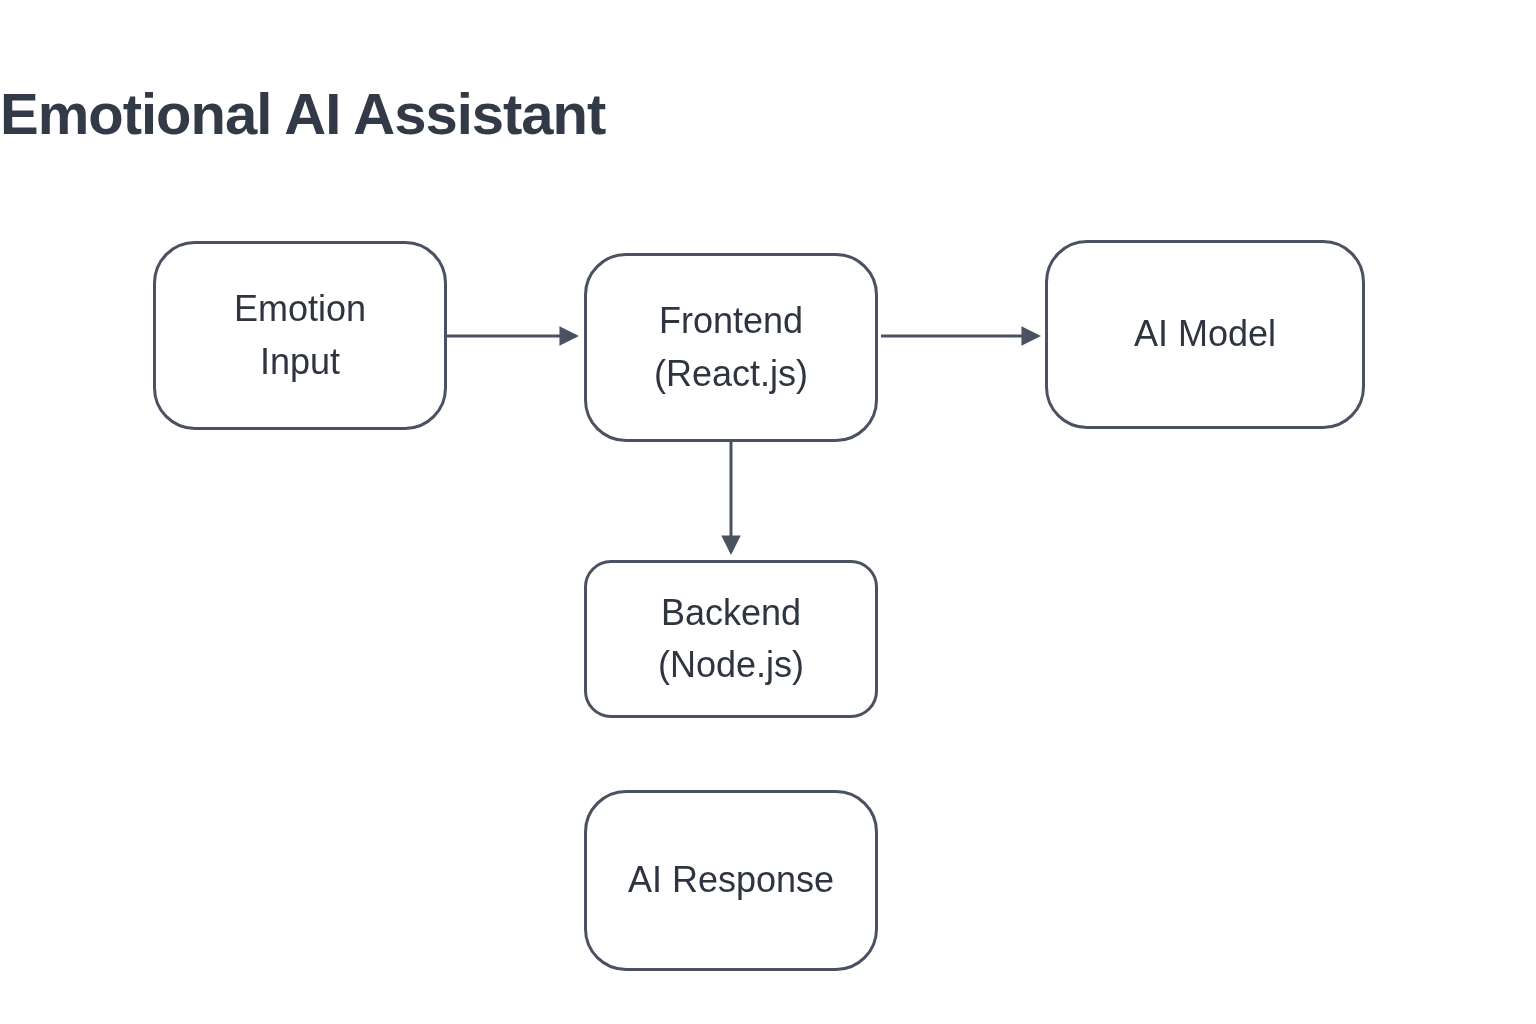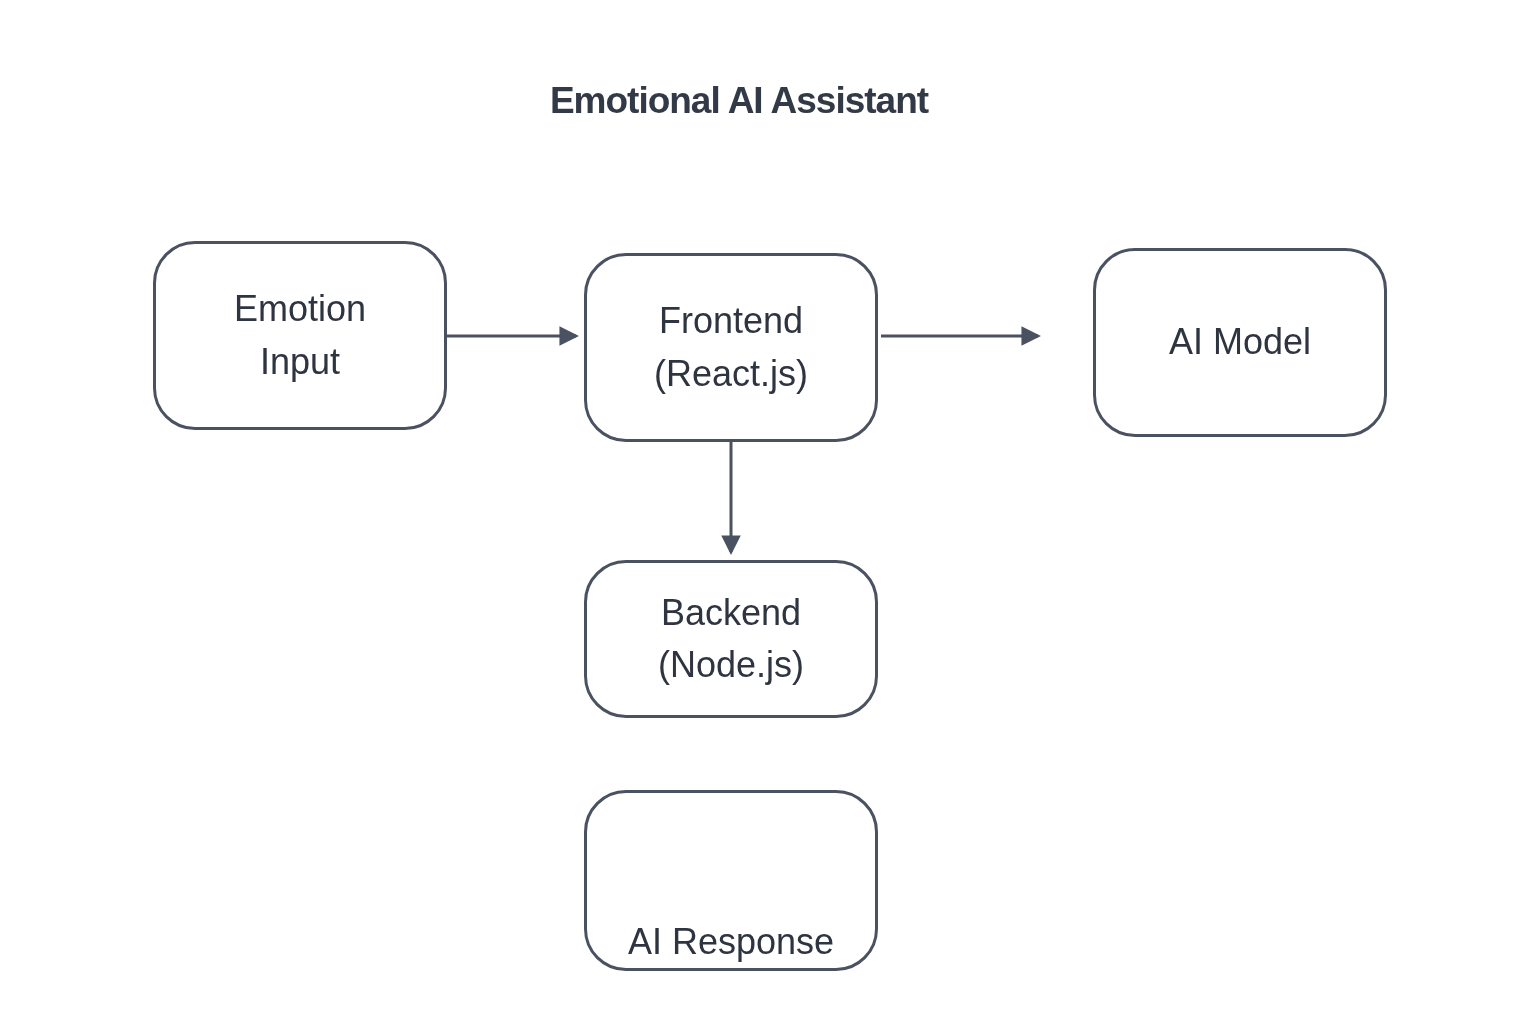--- a/index.html
+++ b/index.html
@@ -13,22 +13,22 @@
       background: #ffffff;
       font-family: "Liberation Sans", sans-serif;
       color: #2e3440;
       overflow: hidden;
     }
     .title {
       position: absolute;
       left: 0;
       top: 80px;
       width: 1478px;
-      text-align: center;
-      font-size: 37px;
+      text-align: left;
+      font-size: 58px;
       font-weight: bold;
       letter-spacing: -1px;
       color: #333a47;
     }
     .node {
       position: absolute;
       box-sizing: border-box;
       background: #ffffff;
       border: 3px solid #4a5160;
       border-radius: 42px;
@@ -38,23 +38,23 @@
       text-align: center;
       font-size: 36px;
       line-height: 1.45;
       color: #2e3440;
     }
     .node-label {
       white-space: pre-line;
     }
     #n-emotion-input { left: 145px; top: 241px; width: 294px; height: 189px; margin-left: 8px; }
     #n-frontend      { left: 584px; top: 241px; width: 294px; height: 189px; margin-top: 12px; }
-    #n-ai-model      { left: 1045px; top: 248px; width: 294px; height: 189px; margin-left: 48px; }
-    #n-backend       { left: 584px; top: 560px; width: 294px; height: 158px; }
-    #n-ai-response   { left: 584px; top: 790px; width: 294px; height: 181px; align-items: flex-end; }
+    #n-ai-model      { left: 1045px; top: 240px; width: 320px; height: 189px; }
+    #n-backend       { left: 584px; top: 560px; width: 294px; height: 158px; border-radius: 27px; }
+    #n-ai-response   { left: 584px; top: 790px; width: 294px; height: 181px; }
     svg.edges {
       position: absolute;
       left: 0;
       top: 0;
       width: 1536px;
       height: 1024px;
       pointer-events: none;
     }
   </style>
 </head>

